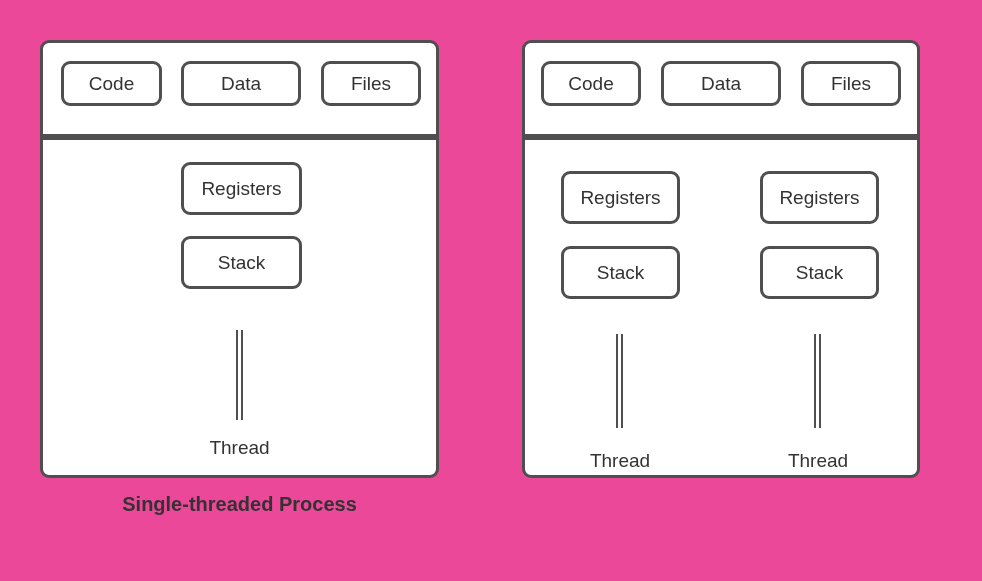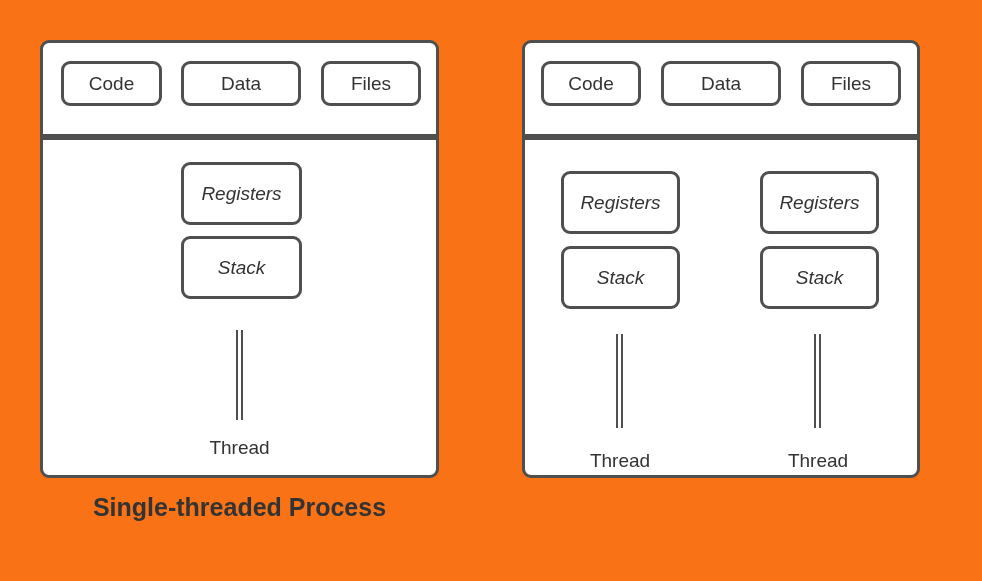--- a/index.html
+++ b/index.html
@@ -4,21 +4,21 @@
 <style>
   :root{
     --stroke:#4f4f4f;
     --text:#333333;
   }
   html,body{margin:0;padding:0;background:#ffffff;}
   *{box-sizing:border-box;}
   .canvas{
     position:relative;
     width:982px;height:581px;
-    background:#f97316;
+    background:#ec4899;
     font-family:"Liberation Sans", sans-serif;
     color:var(--text);
     overflow:hidden;
   }
   .process{
     position:absolute;
     top:40px;
     height:438px;
     border:3px solid var(--stroke);
     border-radius:9px;
@@ -36,37 +36,37 @@
     position:absolute;
     border:3px solid var(--stroke);
     border-radius:9px;
     background:#ffffff;
     display:flex;align-items:center;justify-content:center;
     font-size:19px;
     color:var(--text);
     white-space:nowrap;
   }
   .cell.toprow{height:45px;top:18px;}
-  .cell.midrow{height:63px;font-style:italic;}
+  .cell.midrow{height:53px;}
   .thread-line{
     position:absolute;
     width:7px;
     border-left:2px solid var(--stroke);
     border-right:2px solid var(--stroke);
   }
   .thread-label{
     position:absolute;
     font-size:19px;
     text-align:center;
     color:var(--text);
   }
   .caption{
     position:absolute;
     top:493px;
-    font-size:25px;
+    font-size:20px;
     font-weight:bold;
     text-align:center;
     color:var(--text);
   }
   #cap-single{left:40px;width:399px;}
   #cap-multi{left:522px;width:398px;}
 
   
   #s-code{left:18px;width:101px;}
   #s-data{left:138px;width:120px;}

